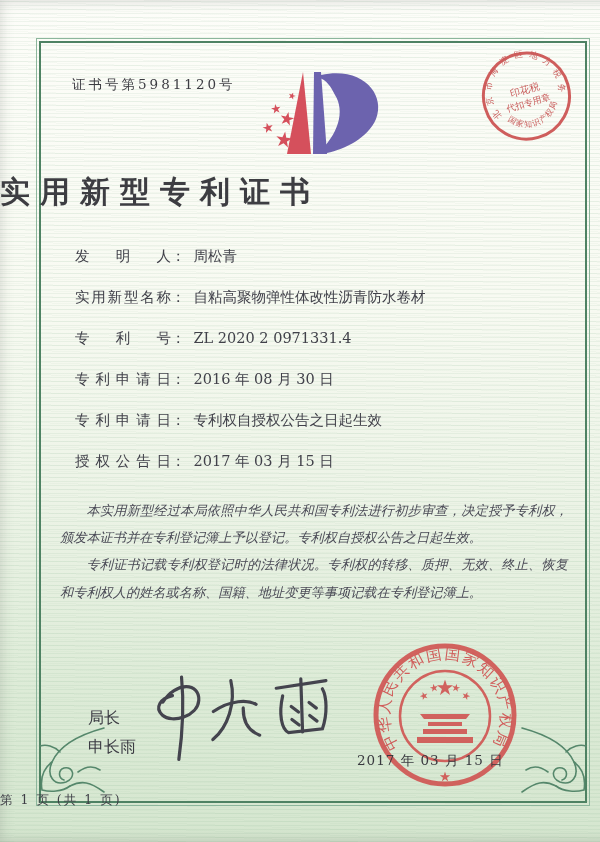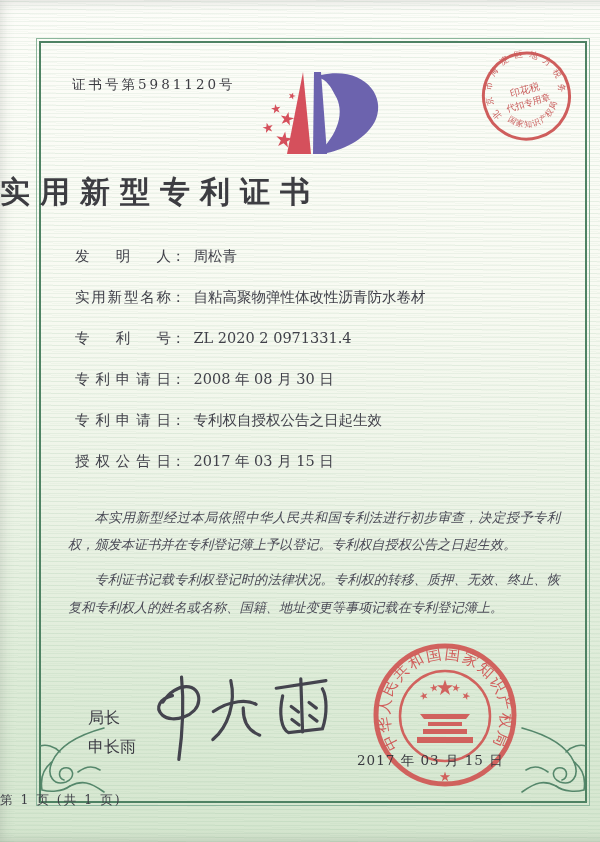--- a/index.html
+++ b/index.html
@@ -22,21 +22,21 @@
   .logo{position:absolute;left:226px;top:66px;}
   .title{position:absolute;left:0;right:0;top:172px;
     font-size:30px;font-weight:bold;color:#3d3d42;letter-spacing:10px;}
   .fields{position:absolute;left:75px;top:247px;right:55px;font-size:14.5px;color:#41414a;}
   .frow{margin-bottom:22px;white-space:nowrap;}
   .flabel{display:inline-block;width:96px;text-align:justify;text-align-last:justify;}
   .fsep{margin-right:8px;}
   .paras{position:absolute;left:60px;right:56px;top:497px;
     font-size:13.2px;line-height:2.06;color:#4a4a56;text-align:justify;
     font-style:italic;}
-  .paras p{margin:8px;text-indent:2em;font-family:Liberation Mono, monospace;}
+  .paras p{margin:0;text-indent:2em;}
   .signer{position:absolute;left:88px;top:703px;font-size:16px;line-height:29px;
     color:#3b3b43;font-family:"DejaVu Sans","Liberation Sans",sans-serif;}
   .signature{position:absolute;left:138px;top:668px;transform:rotate(-3deg);}
   .seal{position:absolute;left:360px;top:630px;opacity:0.88;}
   .seal-date{position:absolute;left:357px;top:752px;font-size:13.5px;color:#39393f;
     letter-spacing:1px;z-index:4;}
   .corner-stamp{position:absolute;left:479px;top:48px;transform:rotate(-16deg);
     opacity:0.85;z-index:5;}
   .footer{position:absolute;left:0;right:0;top:792px;text-align:left;
     font-size:12.5px;color:#3e3e46;letter-spacing:2px;}
@@ -99,21 +99,21 @@
     <div class="frow">
       <span class="flabel">发明人</span><span class="fsep">：</span><span>周松青</span>
     </div>
     <div class="frow">
       <span class="flabel">实用新型名称</span><span class="fsep">：</span><span>自粘高聚物弹性体改性沥青防水卷材</span>
     </div>
     <div class="frow">
       <span class="flabel">专利号</span><span class="fsep">：</span><span>ZL 2020 2 0971331.4</span>
     </div>
     <div class="frow">
-      <span class="flabel">专利申请日</span><span class="fsep">：</span><span>2008 年 08 月 30 日</span>
+      <span class="flabel">专利申请日</span><span class="fsep">：</span><span>2016 年 08 月 30 日</span>
     </div>
     <div class="frow">
       <span class="flabel">专利申请日</span><span class="fsep">：</span><span>专利权自授权公告之日起生效</span>
     </div>
     <div class="frow">
       <span class="flabel">授权公告日</span><span class="fsep">：</span><span>2017 年 03 月 15 日</span>
     </div>
   </div>
 
   <div class="paras">

